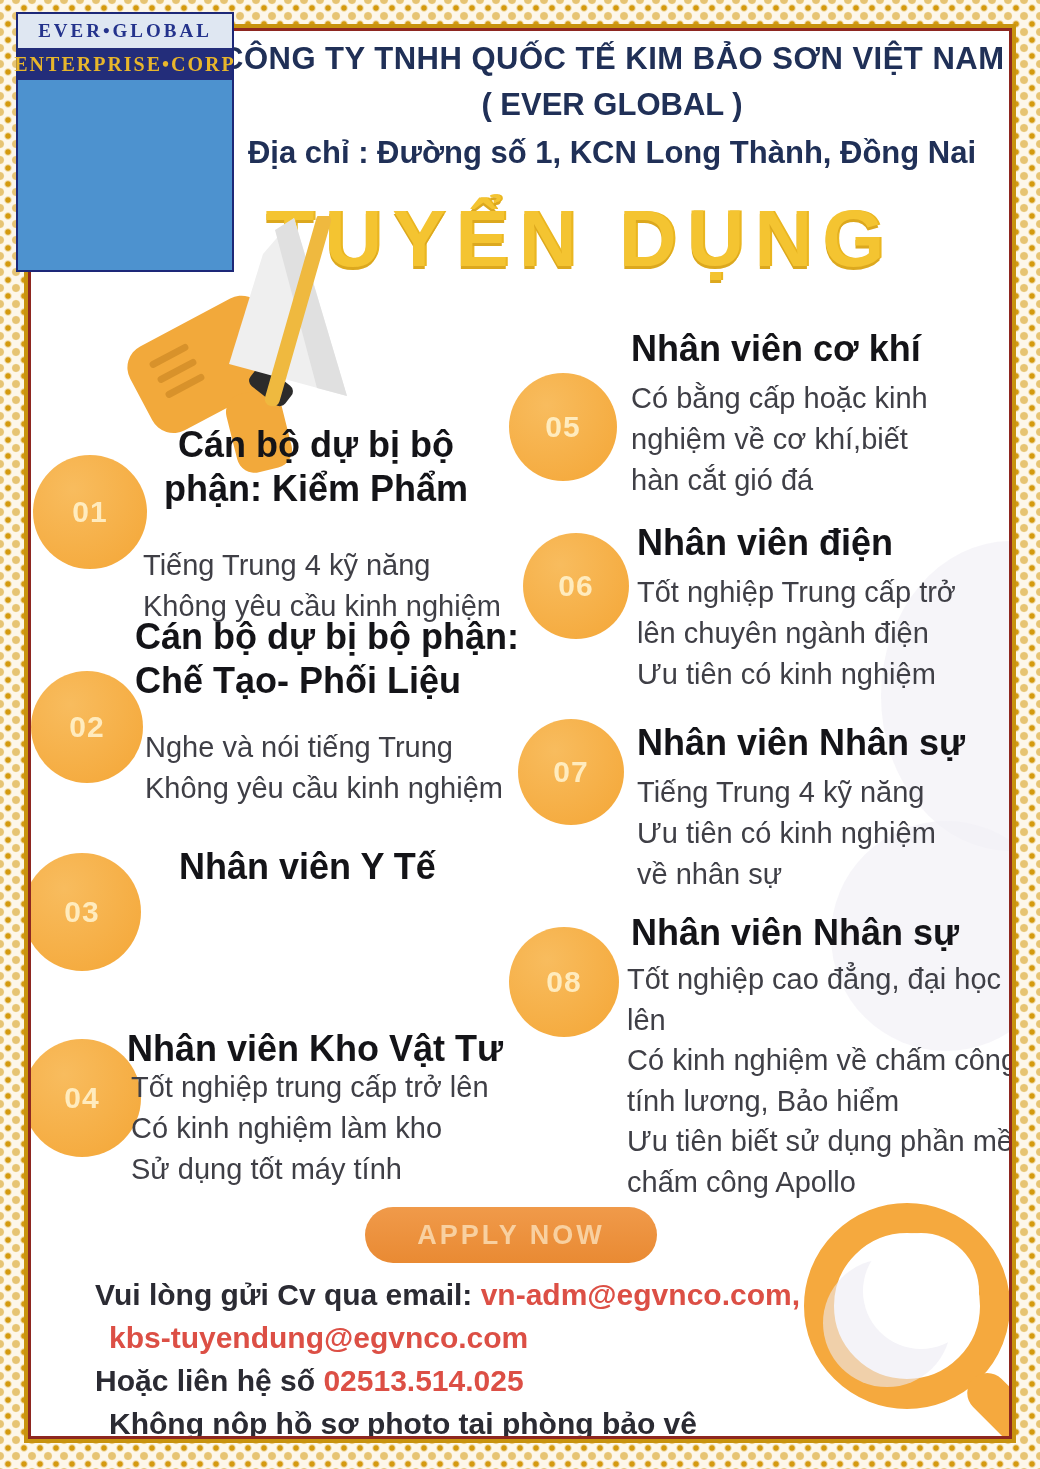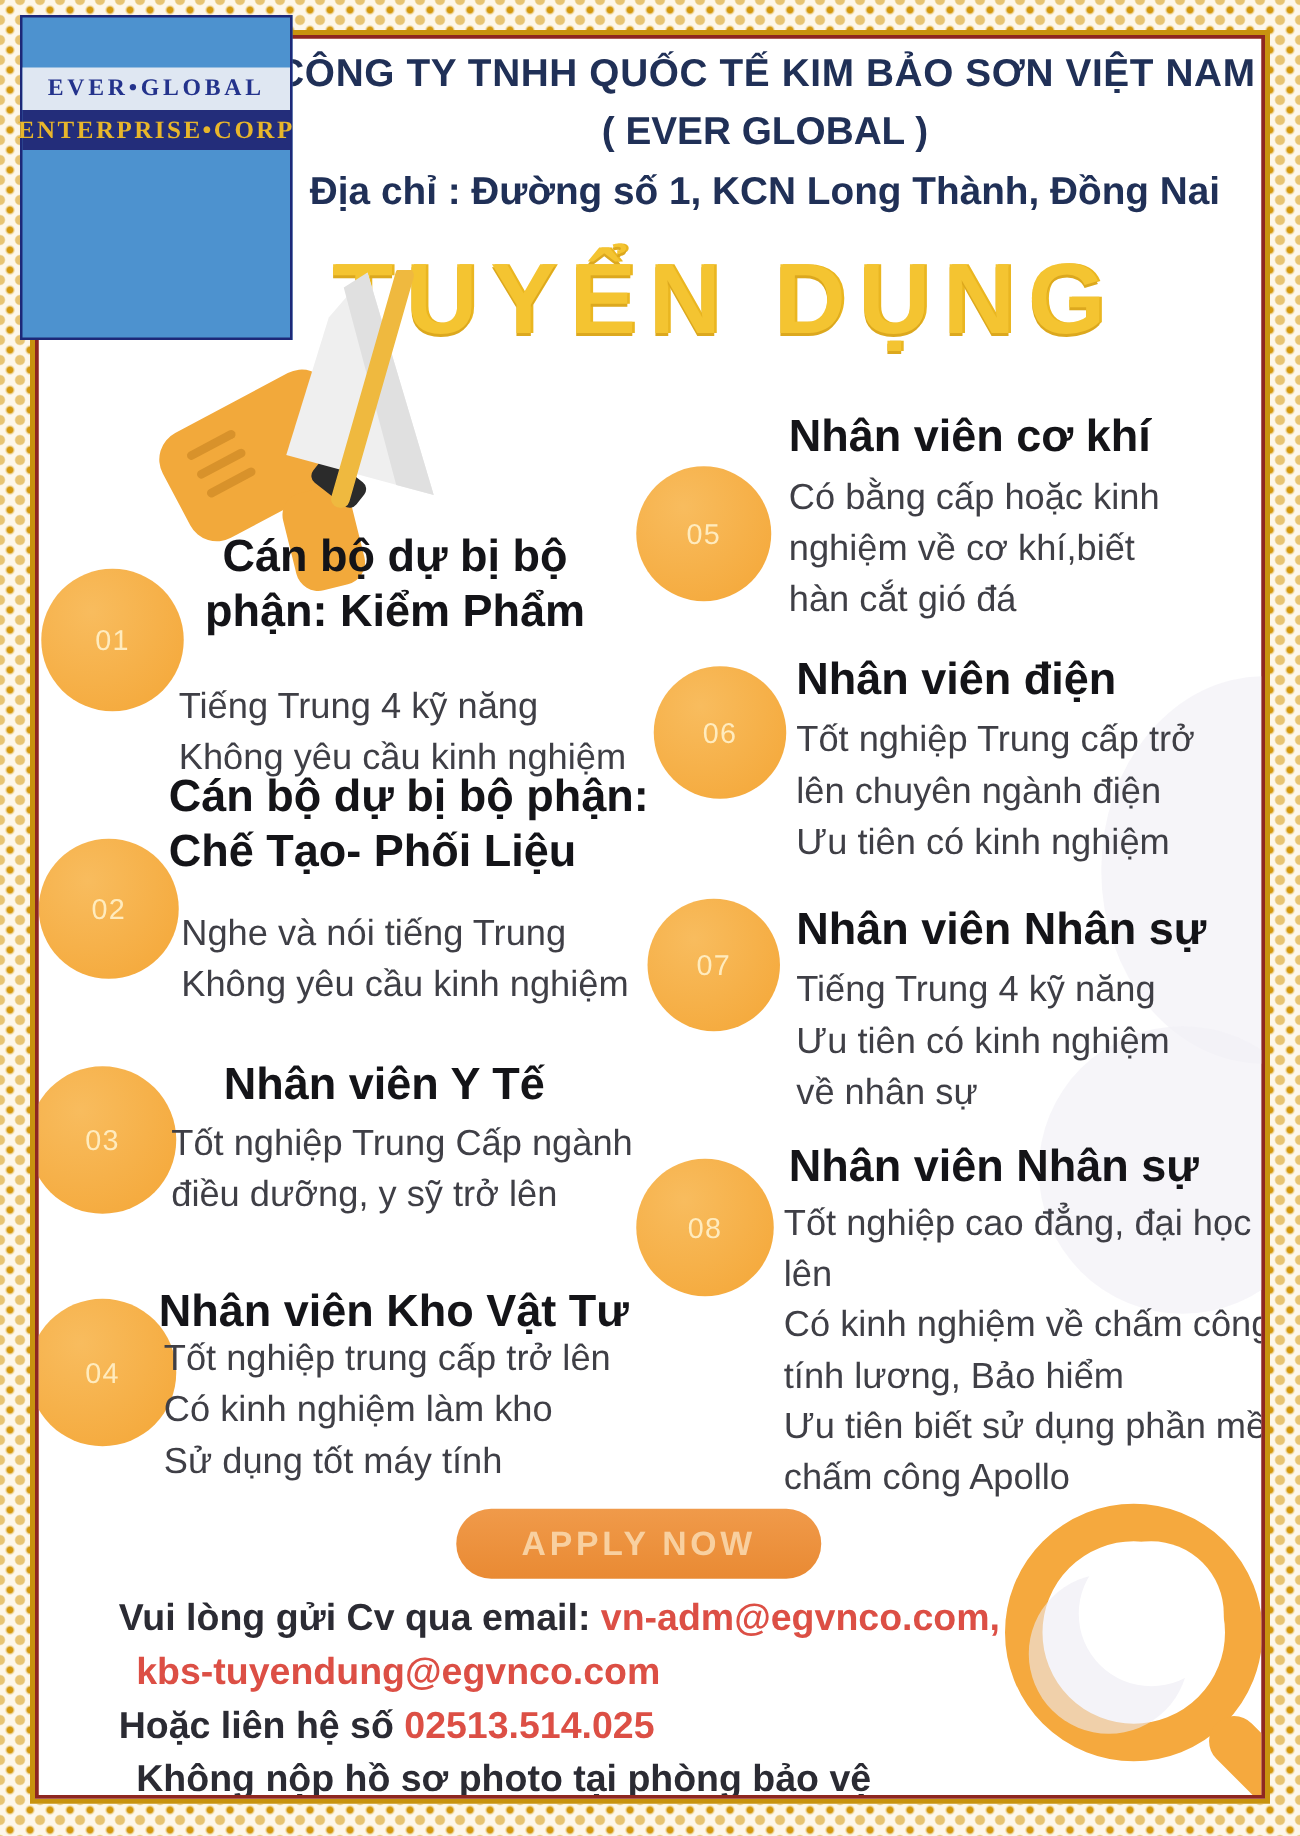--- a/index.html
+++ b/index.html
@@ -17,41 +17,41 @@
   .abs{position:absolute;}
   .nowrap{white-space:nowrap;}
 
   
   .blob{position:absolute;background:#f1f0f6;border-radius:50%;opacity:.65;z-index:0;}
   .blob1{left:850px;top:510px;width:260px;height:310px;}
   .blob2{left:800px;top:790px;width:230px;height:230px;}
 
   
   .logo{position:absolute;left:16px;top:12px;width:214px;height:256px;z-index:20;border:2px solid #1d2878;background:#4d92cf;display:flex;flex-direction:column;}
-  .logo-top{height:34px;background:#dfe7f2;color:#24338c;font-family:"Liberation Serif",serif;font-weight:bold;font-size:19px;letter-spacing:3px;display:flex;align-items:center;justify-content:center;margin-top:40px;}
+  .logo-top{height:34px;background:#dfe7f2;color:#24338c;font-family:"Liberation Serif",serif;font-weight:bold;font-size:19px;letter-spacing:3px;display:flex;align-items:center;justify-content:center;}
   .logo-mid{flex:1;position:relative;display:flex;align-items:center;justify-content:center;overflow:hidden;}
   .logo-hand{position:absolute;inset:0;}
   .logo-eg{position:relative;font-family:"DejaVu Serif",serif;font-size:118px;line-height:1;color:#f0b429;text-shadow:3px 3px 0 #1d2878;font-weight:bold;}
   .logo-bottom{height:32px;background:#232d7a;color:#e8b62b;font-family:"Liberation Serif",serif;font-weight:bold;font-size:20px;letter-spacing:2px;display:flex;align-items:center;justify-content:center;}
 
   
   .hdr{left:190px;right:6px;text-align:center;color:#203057;font-weight:bold;z-index:2;}
   .hdr-company{top:10px;font-size:31px;letter-spacing:.5px;}
   .hdr-alias{top:56px;font-size:31px;}
   .hdr-address{top:104px;font-size:31px;}
 
   
   .big-title{left:0;right:0;top:162px;text-align:center;font-size:80px;font-weight:bold;color:#f4c431;letter-spacing:10px;text-shadow:0 3px 0 #dca81e,2px 0 0 #eab620;z-index:2;padding-left:120px;box-sizing:border-box;}
 
   
   .megaphone{left:50px;top:185px;width:330px;height:260px;z-index:2;}
 
   
   .circle{position:absolute;border-radius:50%;background:radial-gradient(circle at 35% 30%, #f8bc5e, #f4a636);display:flex;align-items:center;justify-content:center;z-index:1;}
-  .circle span{color:rgba(255,238,196,.95);font-weight:normal;font-size:23px;letter-spacing:1px;}
+  .circle span{color:rgba(255,238,196,.95);font-weight:bold;font-size:30px;letter-spacing:1px;}
   .job-title{position:absolute;color:#141418;font-weight:bold;font-size:36px;line-height:1.22;z-index:2;}
   .job-desc{position:absolute;color:#3f3f46;font-size:29px;line-height:1.42;z-index:2;}
 
   .c1{left:2px;top:424px;width:114px;height:114px;}
   .t1{left:100px;top:392px;width:370px;text-align:center;}
   .d1{left:112px;top:514px;}
   .c2{left:0px;top:640px;width:112px;height:112px;}
   .t2{left:104px;top:584px;}
   .d2{left:114px;top:696px;}
   .c3{left:-8px;top:822px;width:118px;height:118px;}
@@ -141,24 +141,20 @@
         <div class="nowrap">Nghe và nói tiếng Trung</div>
         <div class="nowrap">Không yêu cầu kinh nghiệm</div>
       </div>
 
       <div class="circle c3">
           <span>03</span>
         </div>
       <div class="job-title t3">
         <div class="nowrap">Nhân viên Y Tế</div>
       </div>
-      <div class="job-desc d3">
-        <div class="nowrap">Tốt nghiệp Trung Cấp ngành</div>
-        <div class="nowrap">điều dưỡng, y sỹ trở lên</div>
-      </div>
 
       <div class="circle c4">
           <span>04</span>
         </div>
       <div class="job-title t4">
         <div class="nowrap">Nhân viên Kho Vật Tư</div>
       </div>
       <div class="job-desc d4">
         <div class="nowrap">Tốt nghiệp trung cấp trở lên</div>
         <div class="nowrap">Có kinh nghiệm làm kho</div>

